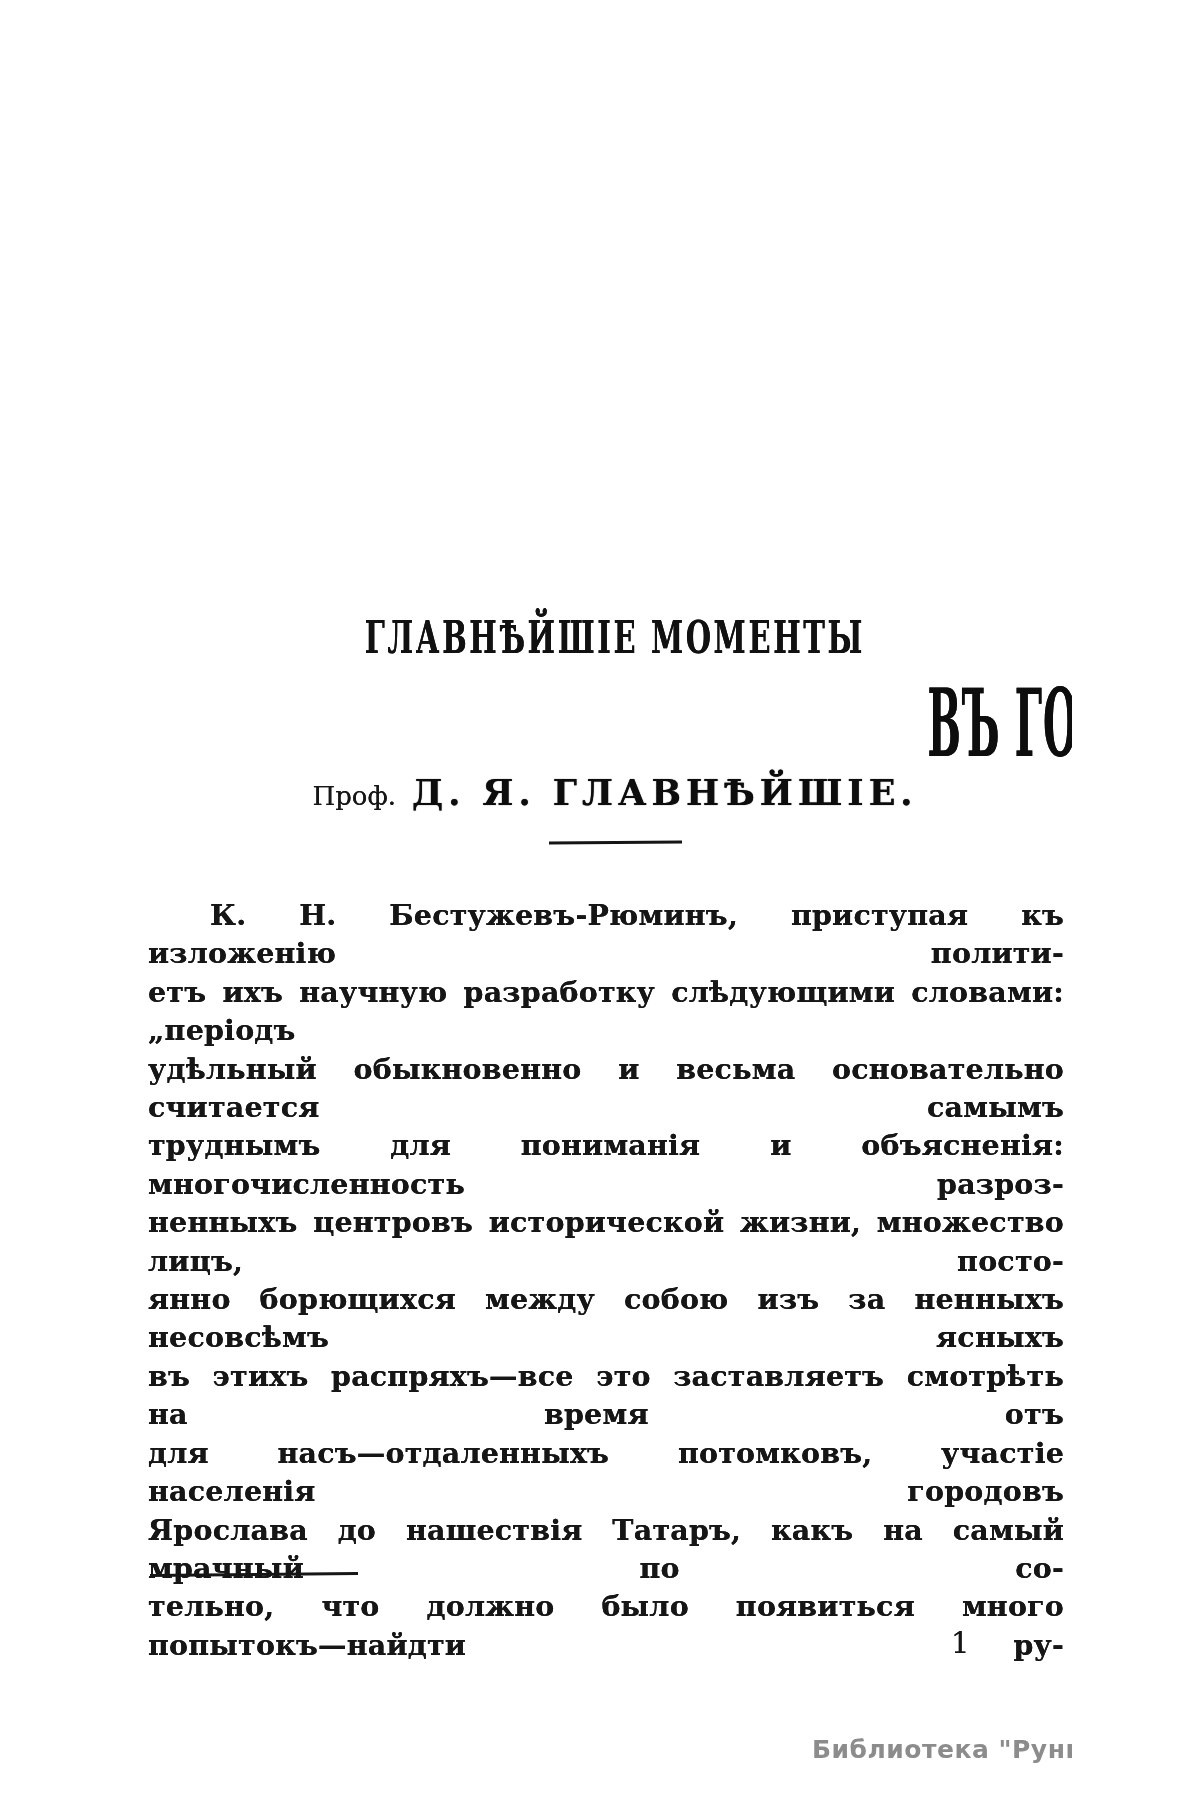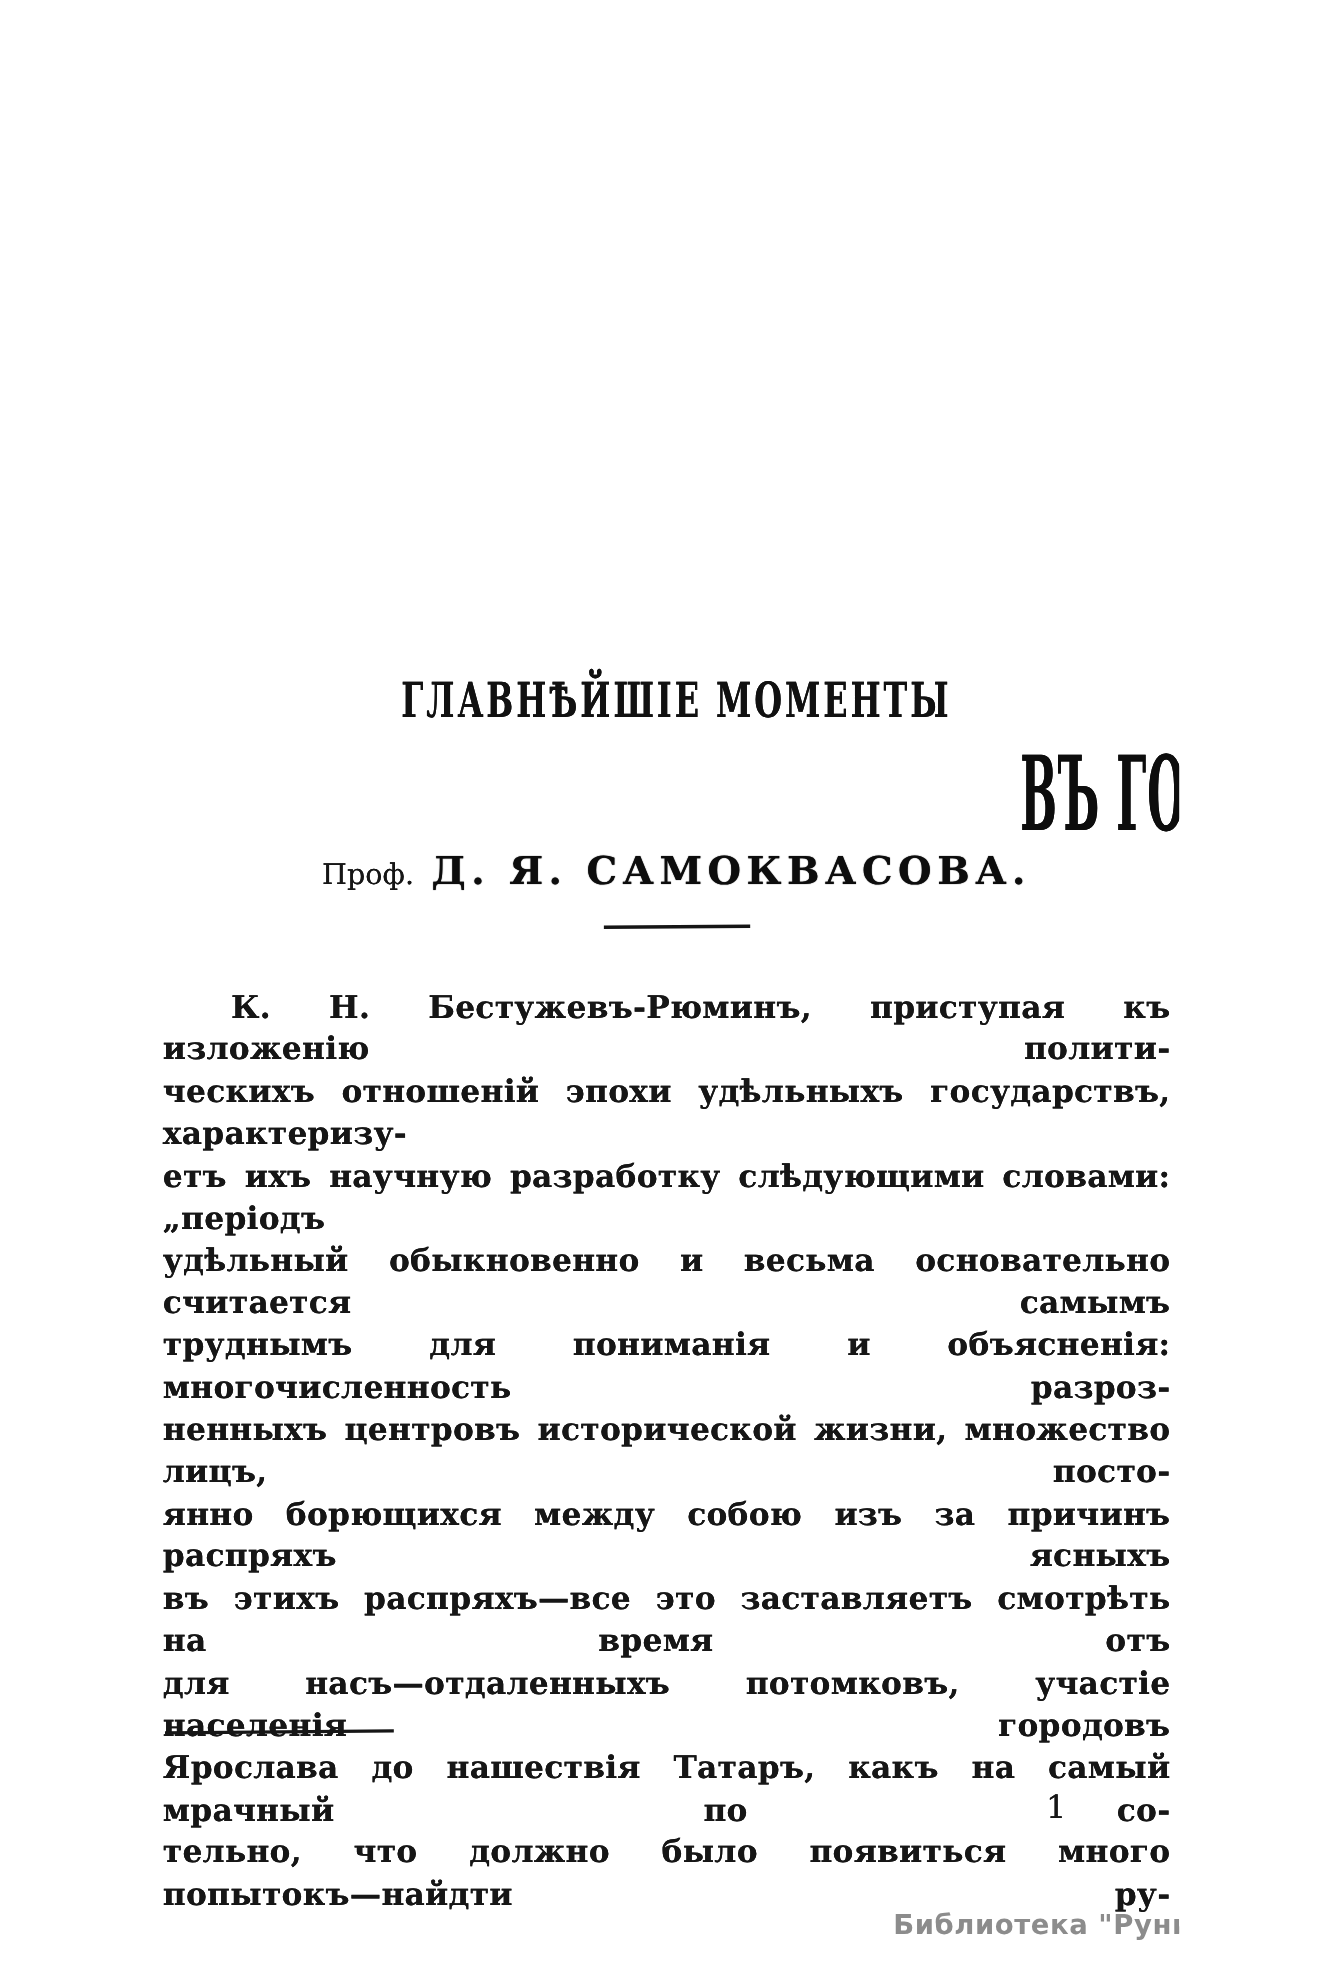--- a/index.html
+++ b/index.html
@@ -140,33 +140,32 @@
 
   <div class="kicker-wrap">
     <span class="kicker">ГЛАВНѢЙШІЕ МОМЕНТЫ</span>
   </div>
 
   <div class="title-wrap">
     <span class="main-title">ВЪ ГОСУДАРСТВЕННОМЪ РАЗВИТІИ ДРЕВНЕЙ РУСИ.</span>
   </div>
 
   <div class="author-wrap">
-    <span class="author-prefix">Проф.</span><span class="author-name">Д. Я. САМОКВАСОВА.</span>
+    <span class="author-prefix">Проф.</span><span class="author-name">Д. Я. ГЛАВНѢЙШІЕ.</span>
   </div>
 
   <div class="title-rule"></div>
 
   <div class="body-text">
       <div class="body-line">К. Н. Бестужевъ-Рюминъ, приступая къ изложенію полити-</div>
-      <div class="body-line">ческихъ отношеній эпохи удѣльныхъ государствъ, характеризу-</div>
       <div class="body-line">етъ ихъ научную разработку слѣдующими словами: „періодъ</div>
       <div class="body-line">удѣльный обыкновенно и весьма основательно считается самымъ</div>
       <div class="body-line">труднымъ для пониманія и объясненія: многочисленность разроз-</div>
       <div class="body-line">ненныхъ центровъ исторической жизни, множество лицъ, посто-</div>
-      <div class="body-line">янно борющихся между собою изъ за причинъ распряхъ ясныхъ</div>
+      <div class="body-line">янно борющихся между собою изъ за ненныхъ несовсѣмъ ясныхъ</div>
       <div class="body-line">въ этихъ распряхъ—все это заставляетъ смотрѣть на время отъ</div>
       <div class="body-line">для насъ—отдаленныхъ потомковъ, участіе населенія городовъ</div>
       <div class="body-line">Ярослава до нашествія Татаръ, какъ на самый мрачный по со-</div>
       <div class="body-line">тельно, что должно было появиться много попытокъ—найдти ру-</div>
     </div>
 
   <div class="footnote-rule"></div>
 
 
   <div class="page-number">1</div>

